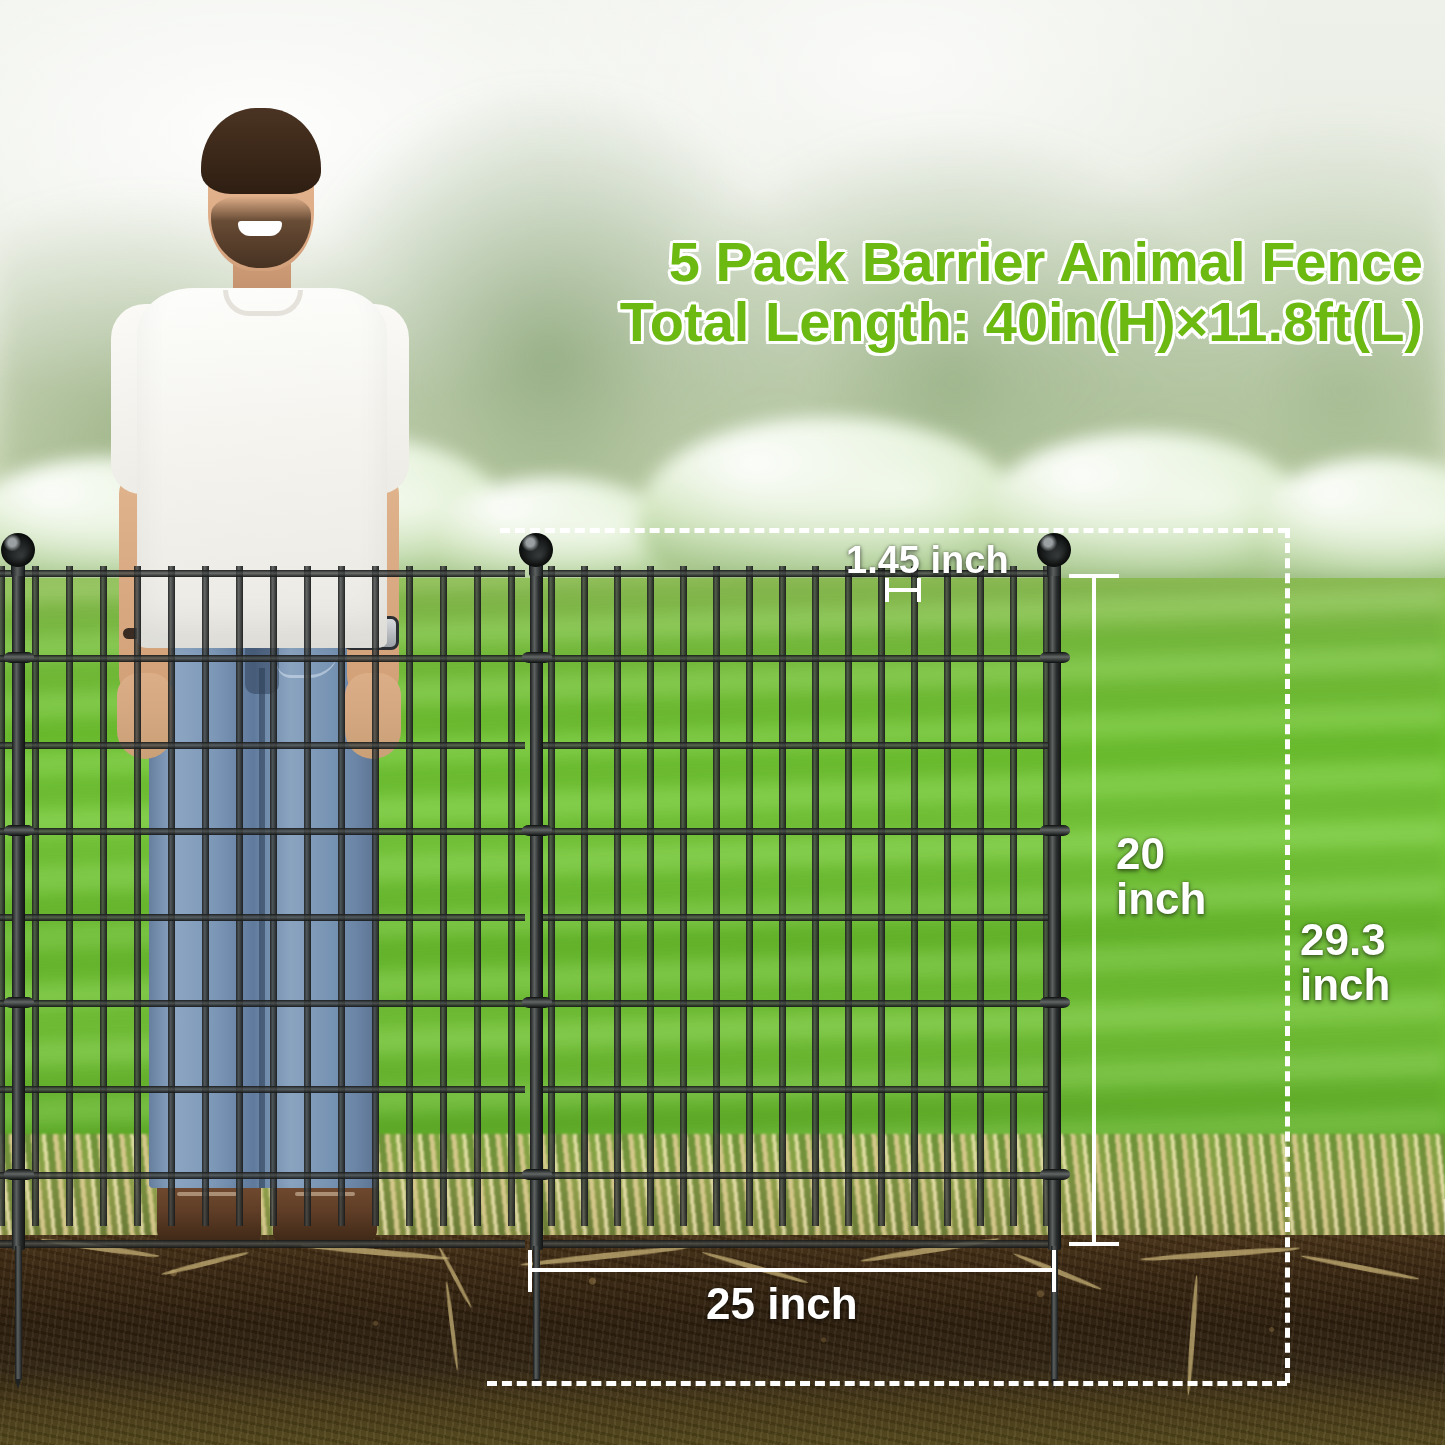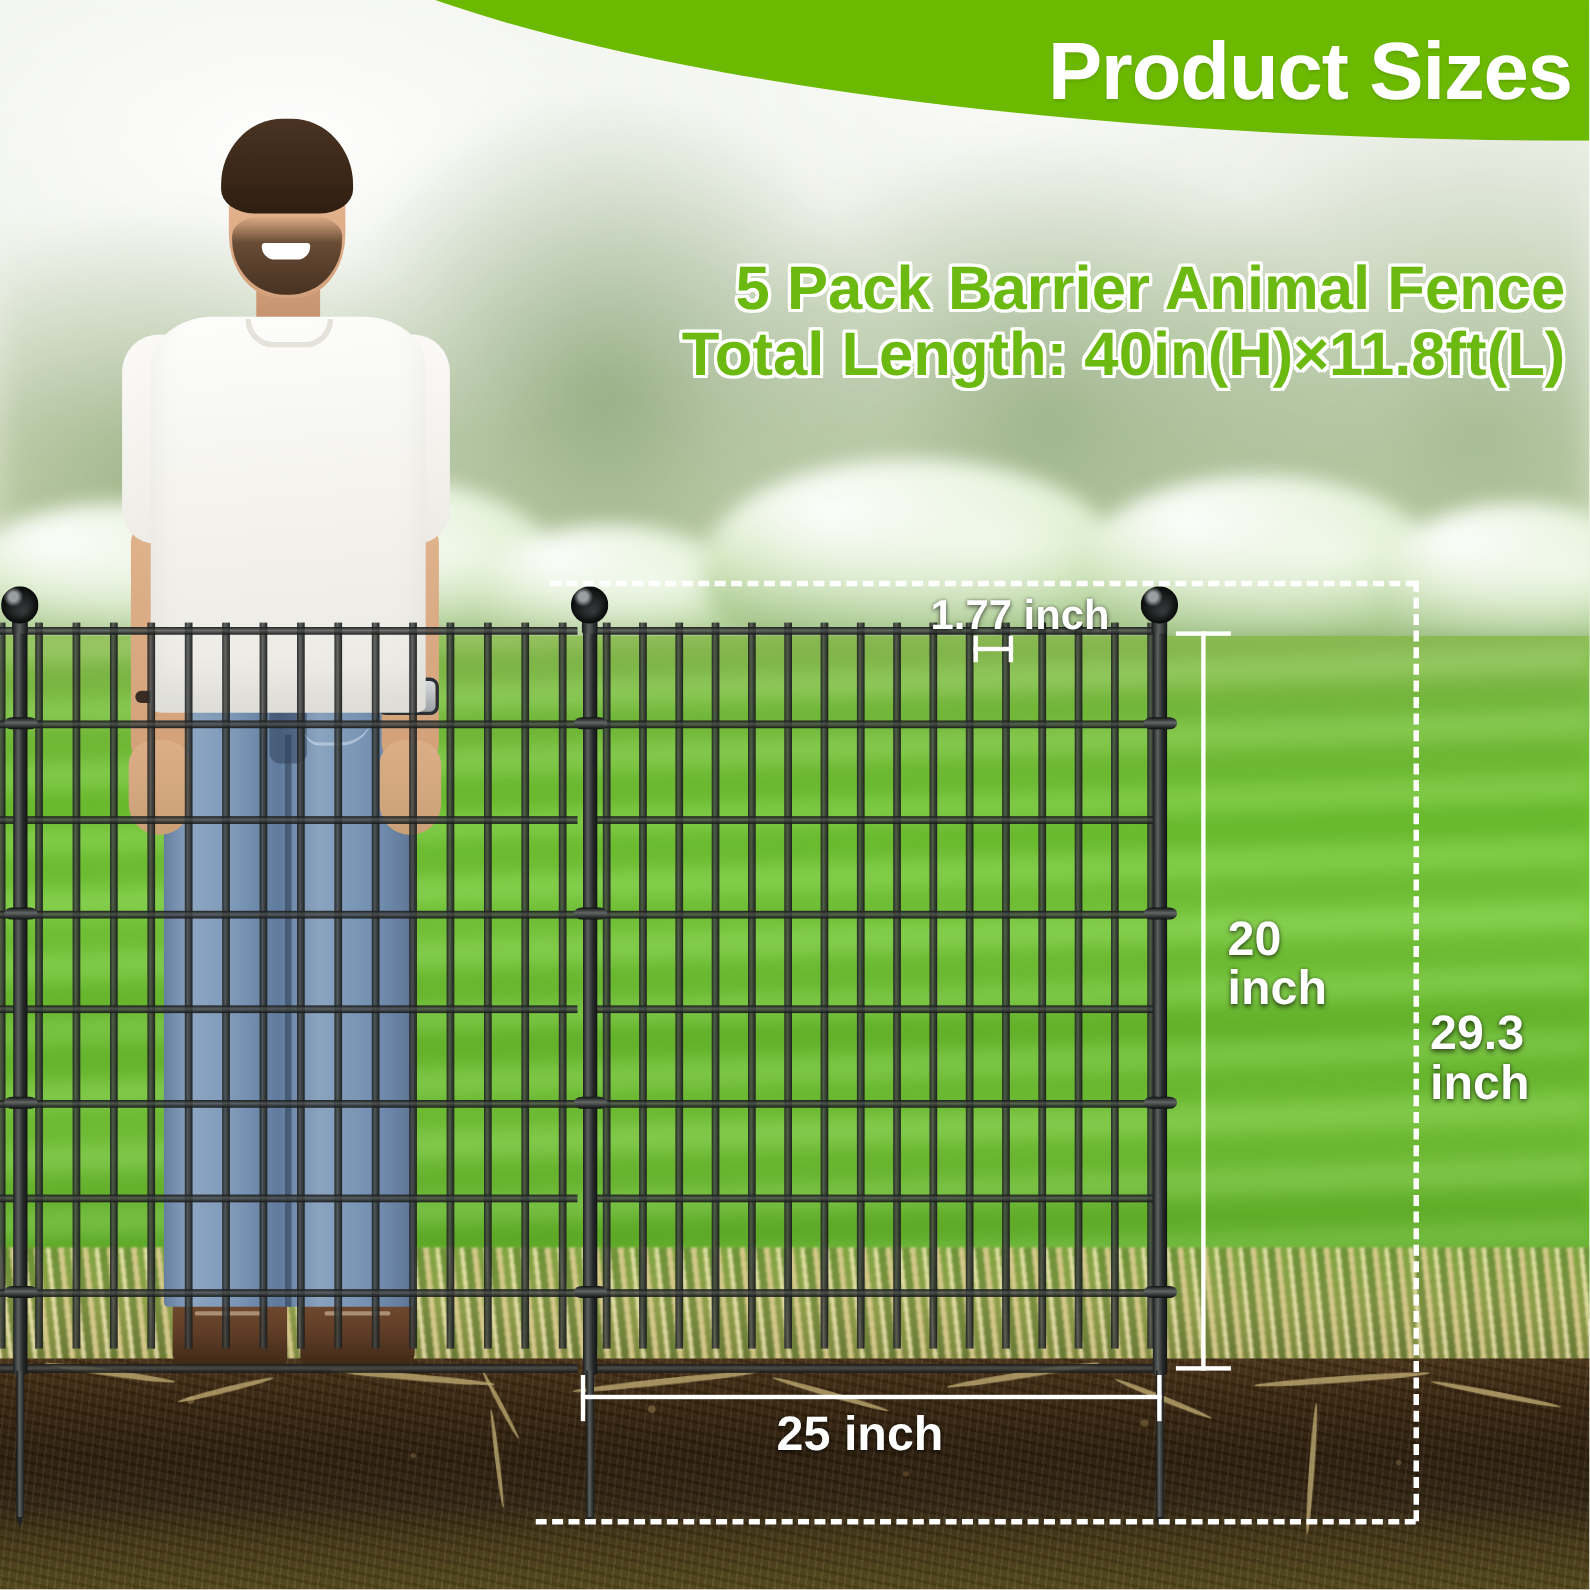--- a/index.html
+++ b/index.html
@@ -489,21 +489,21 @@
 
     <div class="dash-h" style="left:500px; top:528px; width:788px;"></div>
 
     <div class="dash-v" style="left:1285px; top:528px; height:855px;"></div>
 
     <div class="dash-h" style="left:487px; top:1381px; width:800px;"></div>
 
     <div class="solid-h" style="left:885px; top:588px; width:36px; height:4px;"></div>
     <div class="tick" style="left:885px; top:578px; width:4px; height:24px;"></div>
     <div class="tick" style="left:917px; top:578px; width:4px; height:24px;"></div>
-    <div class="dim-label" style="left:846px; top:541px; font-size:38px;">1.77 inch</div>
+    <div class="dim-label" style="left:846px; top:541px; font-size:38px;">1.45 inch</div>
 
     <div class="solid-v" style="left:1092px; top:574px; height:672px;"></div>
     <div class="tick" style="left:1069px; top:574px; width:50px; height:4px;"></div>
     <div class="tick" style="left:1069px; top:1242px; width:50px; height:4px;"></div>
     <div class="dim-label" style="left:1116px; top:832px; font-size:44px; text-align:left;">
       <div>20</div>
       <div>inch</div>
     </div>
 
     <div class="dim-label" style="left:1300px; top:918px; font-size:44px; text-align:left;">
@@ -515,18 +515,14 @@
     <div class="tick" style="left:528px; top:1250px; width:4px; height:42px;"></div>
     <div class="tick" style="left:1052px; top:1250px; width:4px; height:42px;"></div>
     <div class="dim-label" style="left:706px; top:1282px; font-size:44px;">25 inch</div>
   </div>
 
   <div class="subtitle">
     <div>5 Pack Barrier Animal Fence</div>
     <div>Total Length: 40in(H)×11.8ft(L)</div>
   </div>
 
-  <div class="hdr-band">
-    <div class="hdr-green"></div>
-    <div class="hdr-title">Product Sizes</div>
-  </div>
 
 </div>
 
 </body></html>

